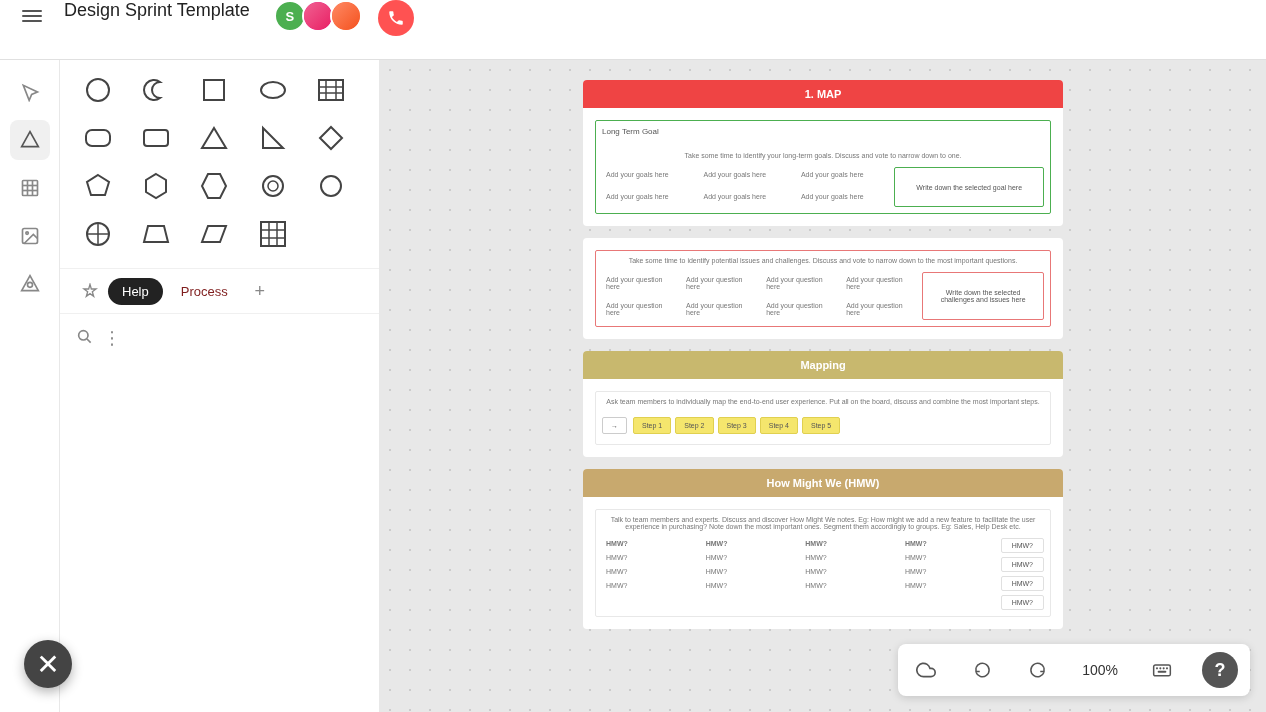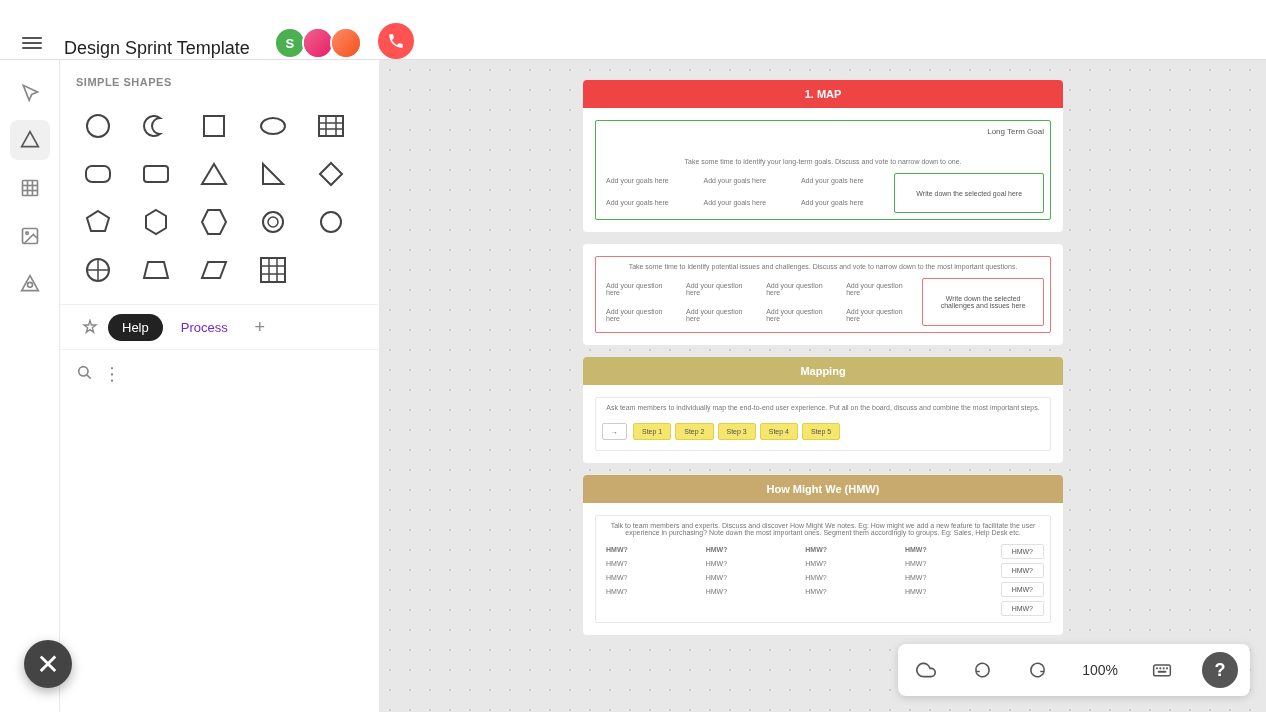--- a/index.html
+++ b/index.html
@@ -3,21 +3,21 @@
   <meta charset="utf-8">
   <style>
     * { box-sizing: border-box; margin: 0; padding: 0; }
     body { font-family: -apple-system, BlinkMacSystemFont, 'Segoe UI', sans-serif; background: #f0f0f0; display: flex; flex-direction: column; height: 712px; overflow: hidden; }
 
     
     .header {
       height: 60px;
       background: white;
       display: flex;
-      align-items: flex-end;
+      align-items: flex-start;
       padding: 0 16px;
       border-bottom: 1px solid #e0e0e0;
       gap: 16px;
       flex-shrink: 0;
       z-index: 10;
     }
     .header-menu-btn {
       width: 32px; height: 32px;
       display: flex; align-items: center; justify-content: center;
       cursor: pointer; border-radius: 4px;
@@ -136,21 +136,21 @@
       cursor: pointer;
     }
     .tab-btn {
       padding: 6px 14px;
       border-radius: 20px;
       font-size: 13px;
       font-weight: 500;
       cursor: pointer;
       border: none;
       background: transparent;
-      color: #6d28d9;
+      color: #7f1d1d;
     }
     .tab-btn.active {
       background: #222;
       color: white;
     }
     .tab-add {
       width: 28px; height: 28px;
       border-radius: 50%;
       display: flex; align-items: center; justify-content: center;
       font-size: 18px;
@@ -276,23 +276,23 @@
     .section-header.map-header { background: #ef4444; }
     .section-header.challenges-header { background: #e87777; }
     .section-header.hmw-header { background: #c8a96e; }
     .section-header.mapping-header { background: #c8b86e; }
 
     .section-body {
       padding: 8px 12px;
     }
     .section-label {
       font-size: 8px;
-      text-align: right;
+      text-align: left;
       color: #555;
-      margin-bottom: 22px;
+      margin-bottom: 16px;
     }
     .section-sublabel {
       font-size: 7px;
       text-align: center;
       color: #777;
       margin-bottom: 8px;
     }
 
     .section-inner {
       border: 1px solid #e8e8e8;
@@ -386,21 +386,20 @@
     </div>
     <div class="sidebar-icon">
       <svg width="20" height="20" viewBox="0 0 24 24" fill="none" stroke="#888" stroke-width="2">
         <polygon points="12,2 22,20 2,20"></polygon>
         <circle cx="12" cy="13" r="3" fill="none"></circle>
       </svg>
     </div>
   </div>
 
   <div class="shapes-panel">
-    <div class="shapes-header">SIMPLE SHAPES</div>
     <div class="shapes-grid">
 
       <div class="shape-item">
         <svg viewBox="0 0 28 28">
             <circle cx="14" cy="14" r="11" fill="none" stroke="#444" stroke-width="2"></circle>
           </svg>
       </div>
 
       <div class="shape-item">
         <svg viewBox="0 0 28 28">

